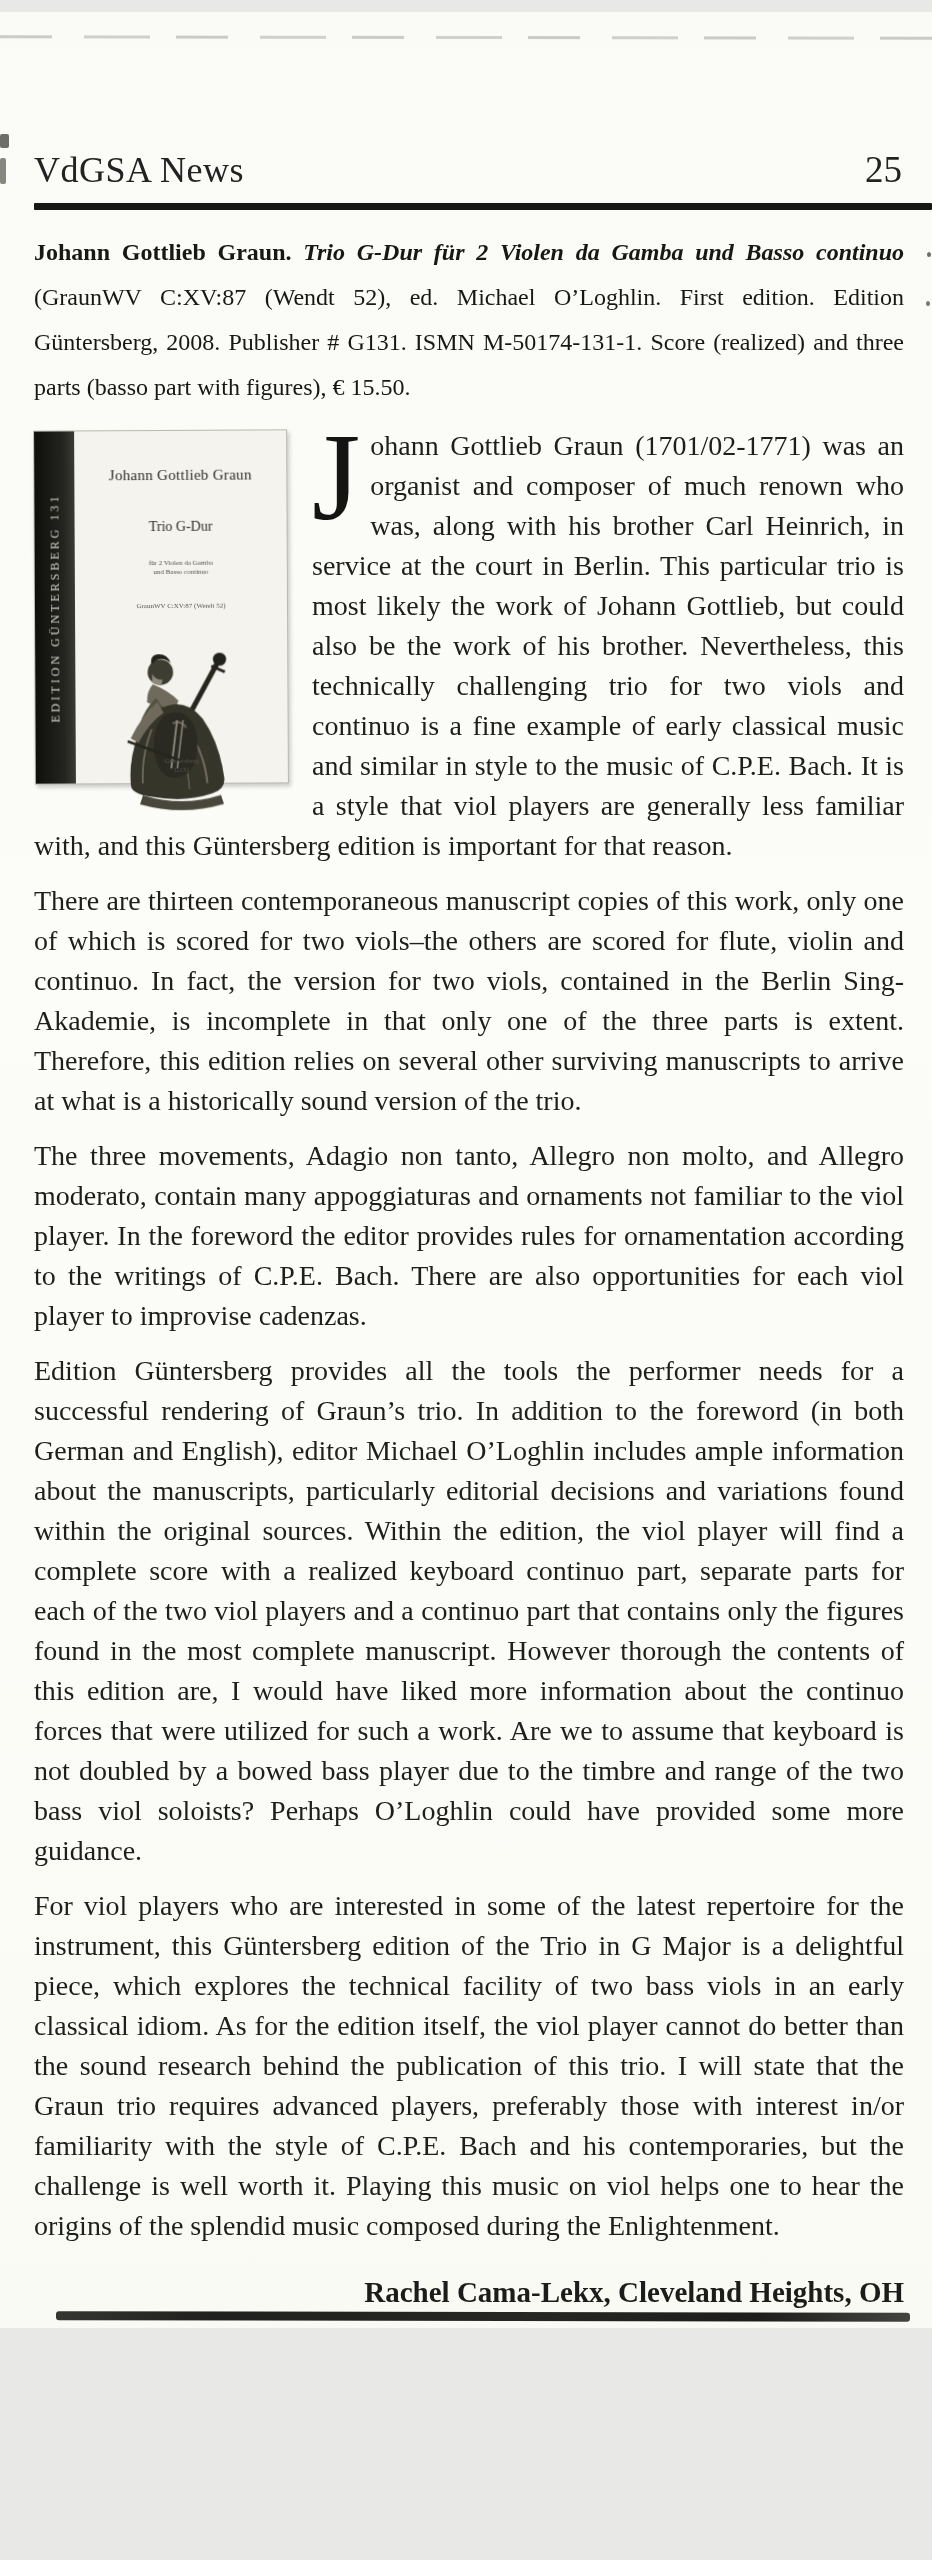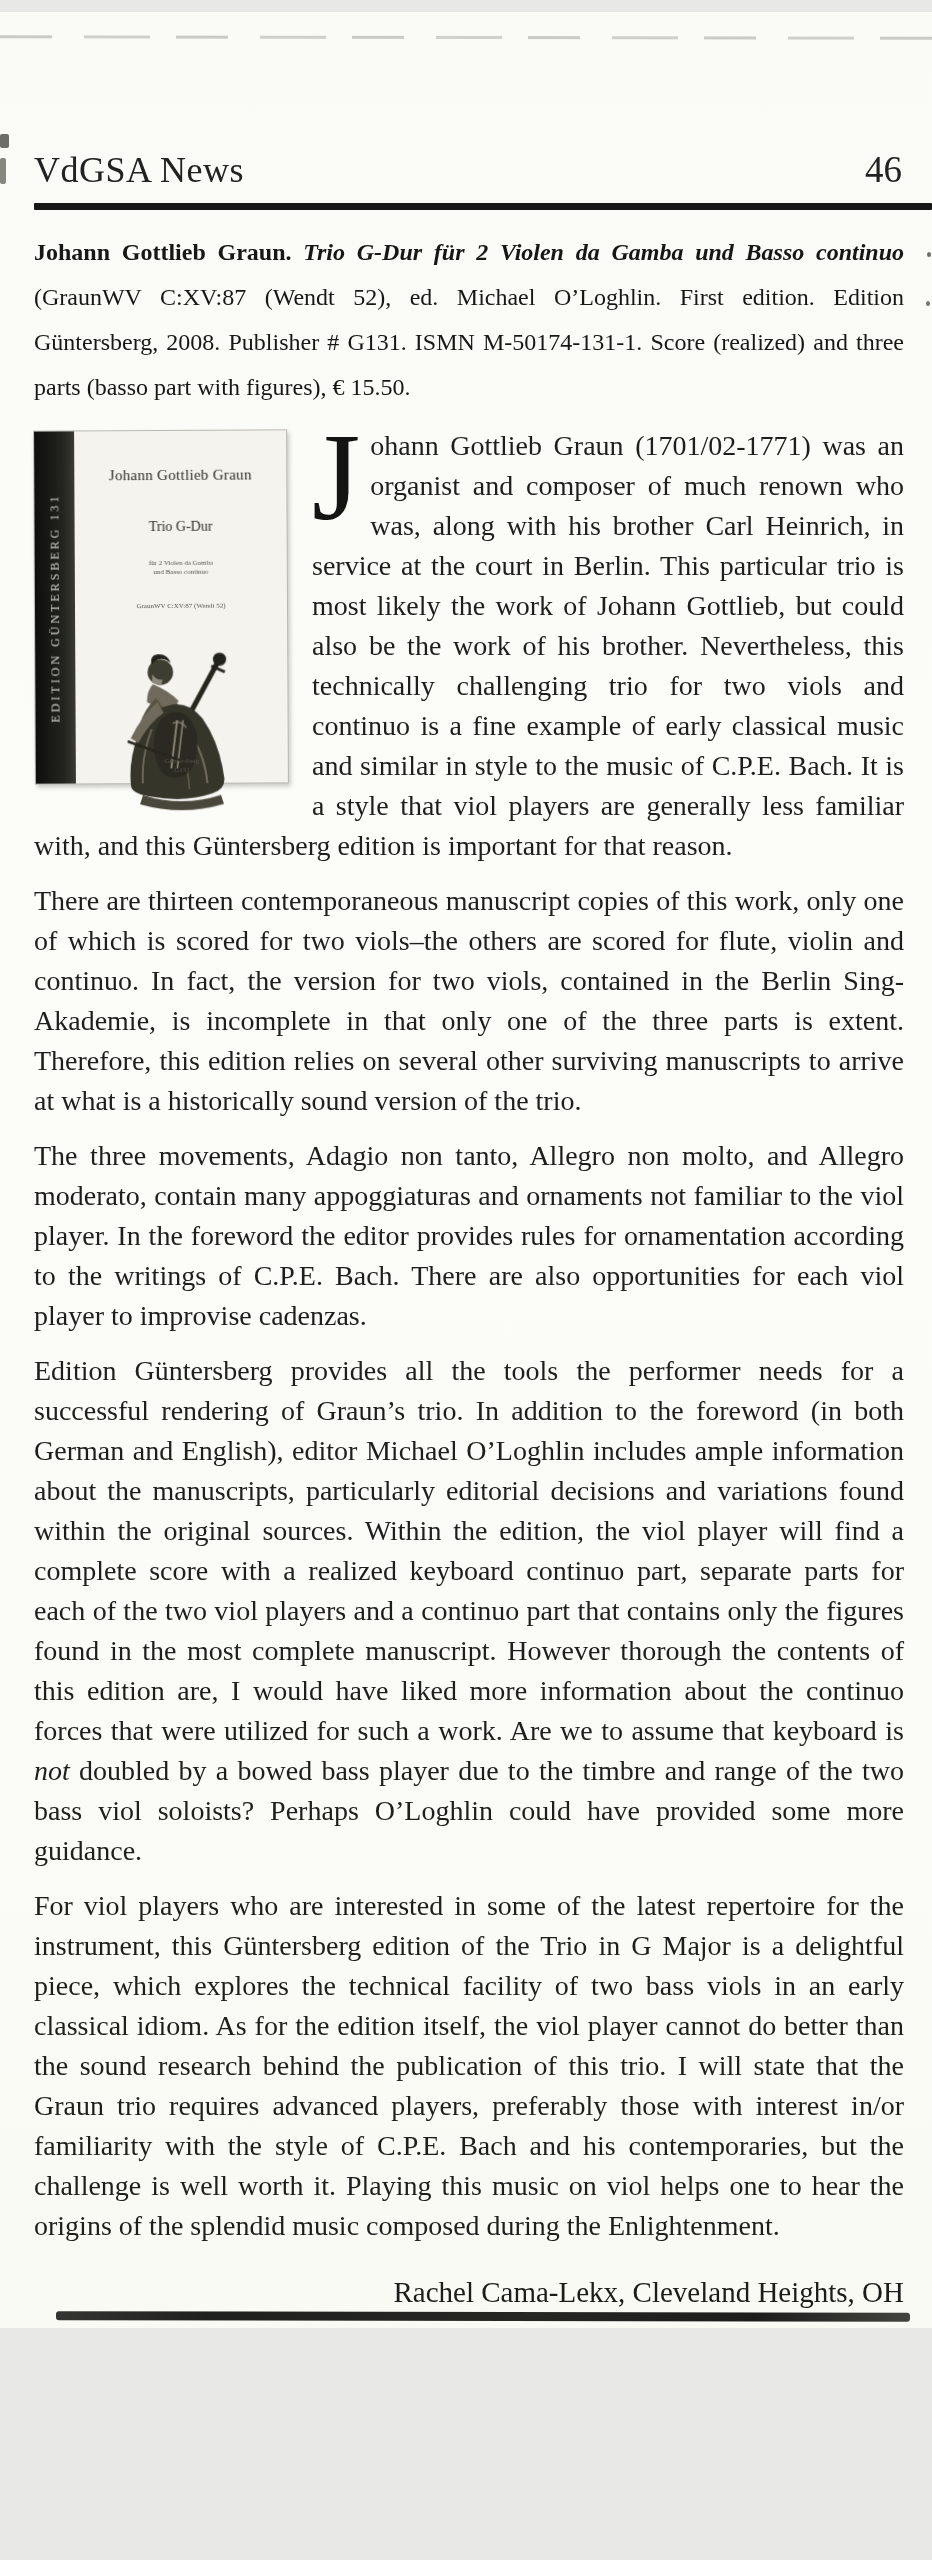--- a/index.html
+++ b/index.html
@@ -46,21 +46,21 @@
   
   .article{margin-top:16px;font-size:28px;line-height:40px;text-align:justify;color:#1e1e1c;}
   .article p{margin:0 0 15px 0;}
   .article p:last-of-type{margin-bottom:0;}
   .dropcap{
     float:left;
     font-size:124px;line-height:92px;
     padding:6px 10px 0 0;
     color:#141412;
   }
-  .ital{font-style:italic;}
+  .ital{}
   
   .cover{
     float:left;
     width:252px;height:352px;
     margin:4px 24px 10px 0;
     position:relative;
     background:#f4f3ee;
     border:1px solid #b9b8b2;
     box-shadow:2px 3px 4px rgba(60,60,55,.25);
     transform:rotate(-.3deg);
@@ -82,38 +82,38 @@
     text-align:center;color:#3a3a34;
     padding-top:24px;box-sizing:border-box;
   }
   .cover-title{font-size:15px;letter-spacing:.3px;color:#2e2e28;}
   .cover-work{font-size:14px;margin-top:12px;color:#2e2e28;}
   .cover-scoring{font-size:7px;line-height:9px;margin-top:12px;color:#55554e;}
   .cover-catalog{font-size:7px;margin-top:9px;color:#55554e;}
   .engraving{display:block;margin:10px auto 0 auto;}
   .cover-imprint{position:absolute;bottom:8px;left:0;right:0;font-size:7px;line-height:9px;color:#55554e;}
   
-  .byline{margin-top:26px;text-align:right;font-size:29px;color:#1c1c1a;}
+  .byline{margin-top:26px;text-align:right;font-size:29px;color:#1c1c1a;font-weight:bold;}
 </style>
 </head>
 <body>
 
 <div class="page">
 
   <div class="top-artifact"></div>
   <div class="left-smudge1"></div>
   <div class="left-smudge2"></div>
   <div class="right-dot1"></div>
   <div class="right-dot2"></div>
 
   <div class="content">
 
     <div class="masthead-row">
       <span class="masthead">VdGSA News</span>
-      <span class="page-number">46</span>
+      <span class="page-number">25</span>
     </div>
     <div class="header-rule"></div>
 
     <div class="review-heading">
       <span class="b">Johann Gottlieb Graun. </span><span class="bi">Trio G-Dur für 2 Violen da Gamba und Basso continuo</span><span class="reg"> (GraunWV C:XV:87 (Wendt 52), ed. Michael O’Loghlin. First edition. Edition Güntersberg, 2008. Publisher # G131. ISMN M-50174-131-1. Score (realized) and three parts (basso part with figures), € 15.50.</span>
     </div>
 
     <div class="article">
 
       <div class="cover">

